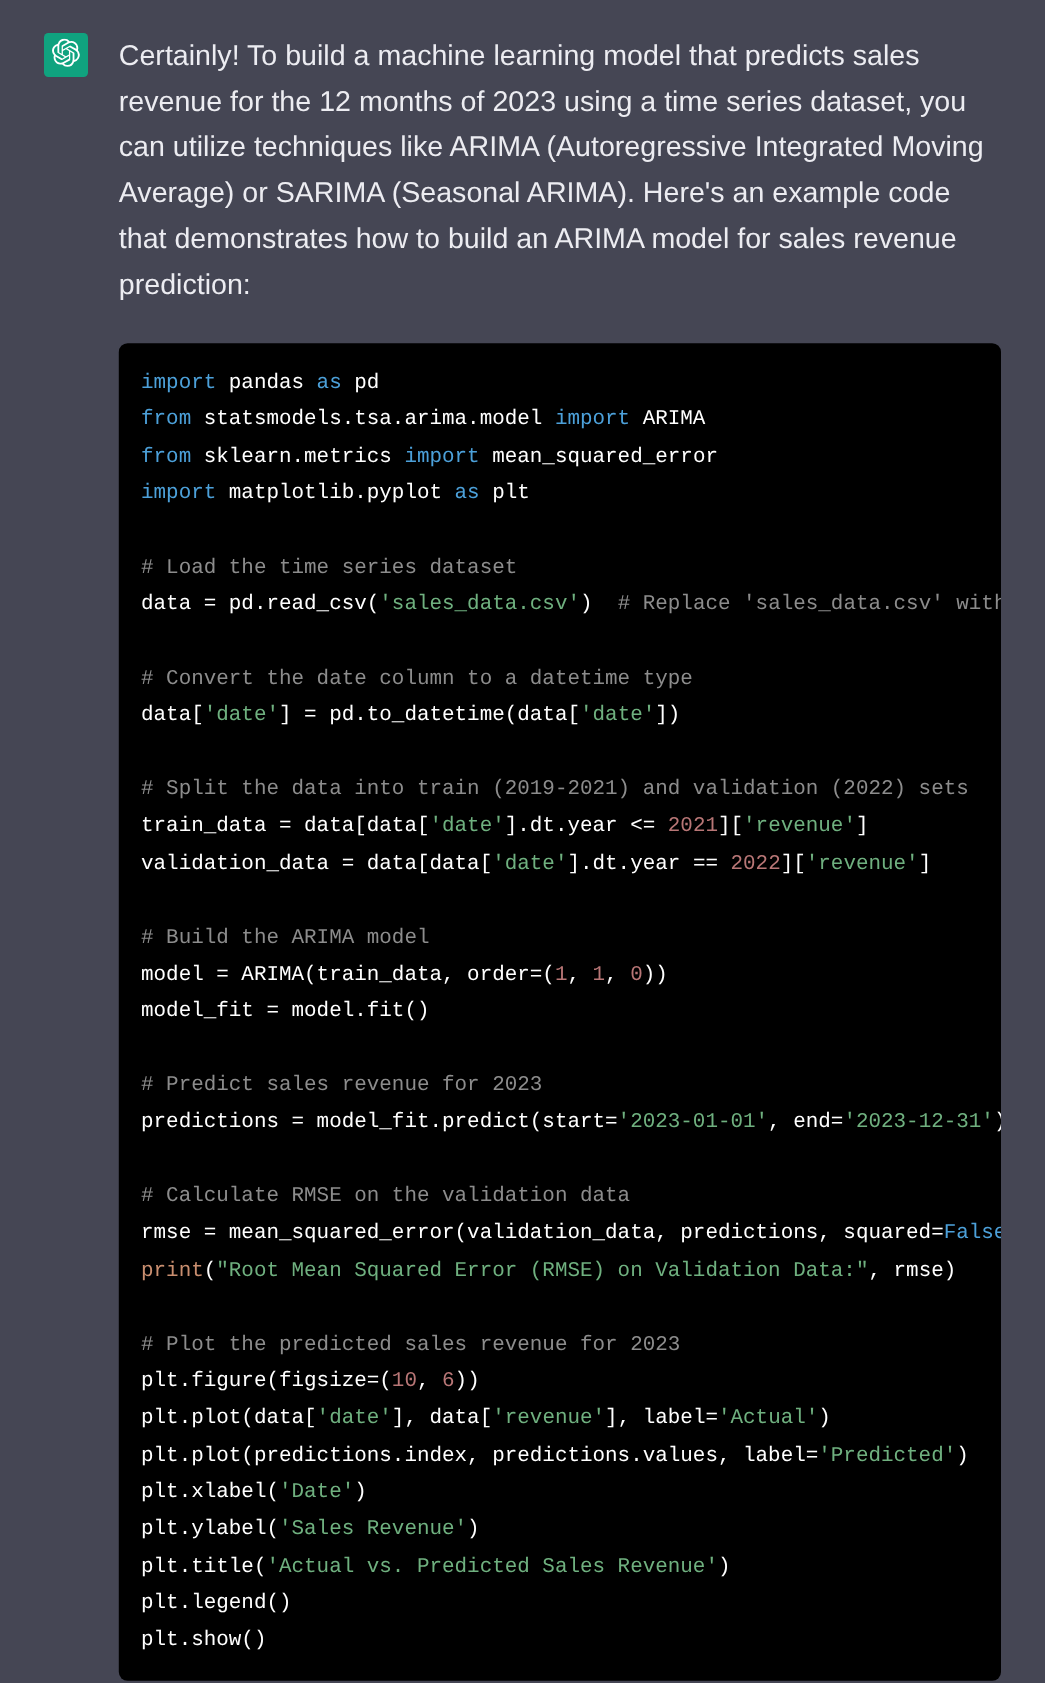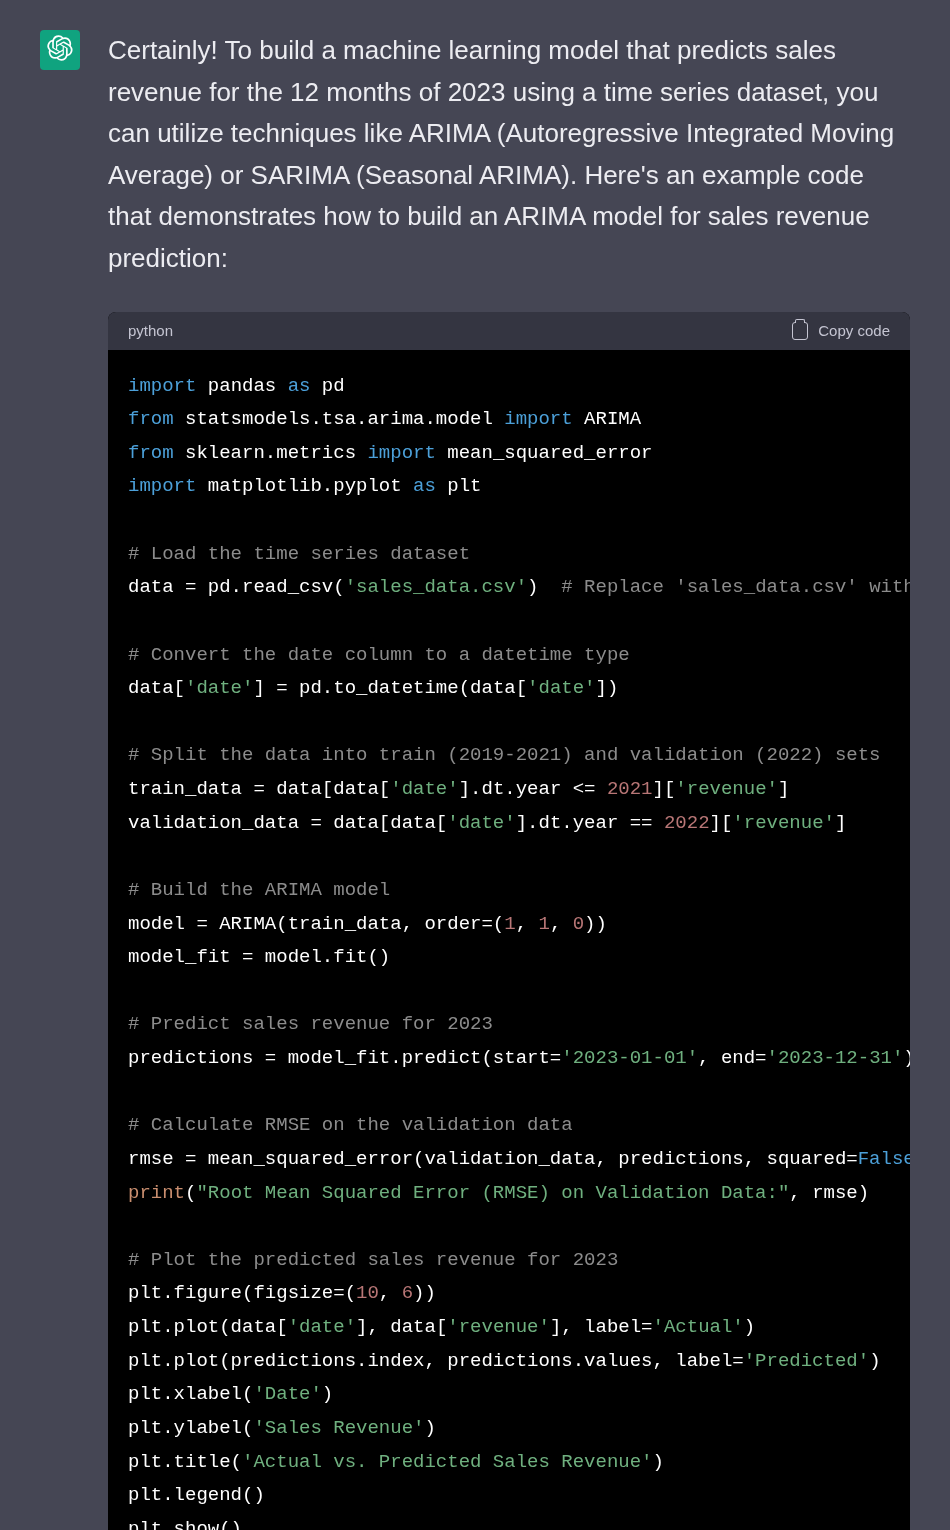--- a/index.html
+++ b/index.html
@@ -126,27 +126,20 @@
     <span>
       <svg viewBox="0 0 41 41">
           <path d="M37.532 16.87a9.963 9.963 0 0 0-.856-8.184 10.078 10.078 0 0 0-10.855-4.835A9.964 9.964 0 0 0 18.306.5a10.079 10.079 0 0 0-9.614 6.977 9.967 9.967 0 0 0-6.664 4.834 10.08 10.08 0 0 0 1.24 11.817 9.965 9.965 0 0 0 .856 8.185 10.079 10.079 0 0 0 10.855 4.835 9.965 9.965 0 0 0 7.516 3.35 10.078 10.078 0 0 0 9.617-6.981 9.967 9.967 0 0 0 6.663-4.834 10.079 10.079 0 0 0-1.243-11.813ZM22.498 37.886a7.474 7.474 0 0 1-4.799-1.735c.061-.033.168-.091.237-.134l7.964-4.6a1.294 1.294 0 0 0 .655-1.134V19.054l3.366 1.944a.12.12 0 0 1 .066.092v9.299a7.505 7.505 0 0 1-7.49 7.496ZM6.392 31.006a7.471 7.471 0 0 1-.894-5.023c.06.036.162.099.237.141l7.964 4.6a1.297 1.297 0 0 0 1.308 0l9.724-5.614v3.888a.12.12 0 0 1-.048.103l-8.051 4.649a7.504 7.504 0 0 1-10.24-2.744ZM4.297 13.62A7.469 7.469 0 0 1 8.2 10.333c0 .068-.004.19-.004.274v9.201a1.294 1.294 0 0 0 .654 1.132l9.723 5.614-3.366 1.944a.12.12 0 0 1-.114.01L7.04 23.856a7.504 7.504 0 0 1-2.743-10.237Zm27.658 6.437-9.724-5.615 3.367-1.943a.121.121 0 0 1 .113-.01l8.052 4.648a7.498 7.498 0 0 1-1.158 13.528v-9.476a1.293 1.293 0 0 0-.65-1.132Zm3.35-5.043c-.059-.037-.162-.099-.236-.141l-7.965-4.6a1.298 1.298 0 0 0-1.308 0l-9.723 5.614v-3.888a.12.12 0 0 1 .048-.103l8.05-4.645a7.497 7.497 0 0 1 11.135 7.763Zm-21.063 6.929-3.367-1.944a.12.12 0 0 1-.065-.092v-9.299a7.497 7.497 0 0 1 12.293-5.756 6.94 6.94 0 0 0-.236.134l-7.965 4.6a1.294 1.294 0 0 0-.654 1.132l-.006 11.225Zm1.829-3.943 4.33-2.501 4.332 2.5v5l-4.331 2.5-4.331-2.5V18Z"></path>
         </svg>
     </span>
   </div>
   <div class="content">
     <p class="intro-text">Certainly! To build a machine learning model that predicts sales revenue for the 12 months of 2023 using a time series dataset, you can utilize techniques like ARIMA (Autoregressive Integrated Moving Average) or SARIMA (Seasonal ARIMA). Here's an example code that demonstrates how to build an ARIMA model for sales revenue prediction:</p>
 
     <div class="code-block">
-      <div class="code-header">
-        <span class="code-lang">python</span>
-        <button class="copy-btn">
-          <span class="copy-icon"></span>
-          <span>Copy code</span>
-        </button>
-      </div>
       <div class="code-content"><span class="kw">import</span><span> pandas </span><span class="kw">as</span><span> pd</span>
 <span class="kw">from</span><span> statsmodels.tsa.arima.model </span><span class="kw">import</span><span> ARIMA</span>
 <span class="kw">from</span><span> sklearn.metrics </span><span class="kw">import</span><span> mean_squared_error</span>
 <span class="kw">import</span><span> matplotlib.pyplot </span><span class="kw">as</span><span> plt</span>
 
 <span class="cmt"># Load the time series dataset</span>
 <span>data = pd.read_csv(</span><span class="str">'sales_data.csv'</span><span>)  </span><span class="cmt"># Replace 'sales_data.csv' with</span>
 
 <span class="cmt"># Convert the date column to a datetime type</span>
 <span>data[</span><span class="str">'date'</span><span>] = pd.to_datetime(data[</span><span class="str">'date'</span><span>])</span>

